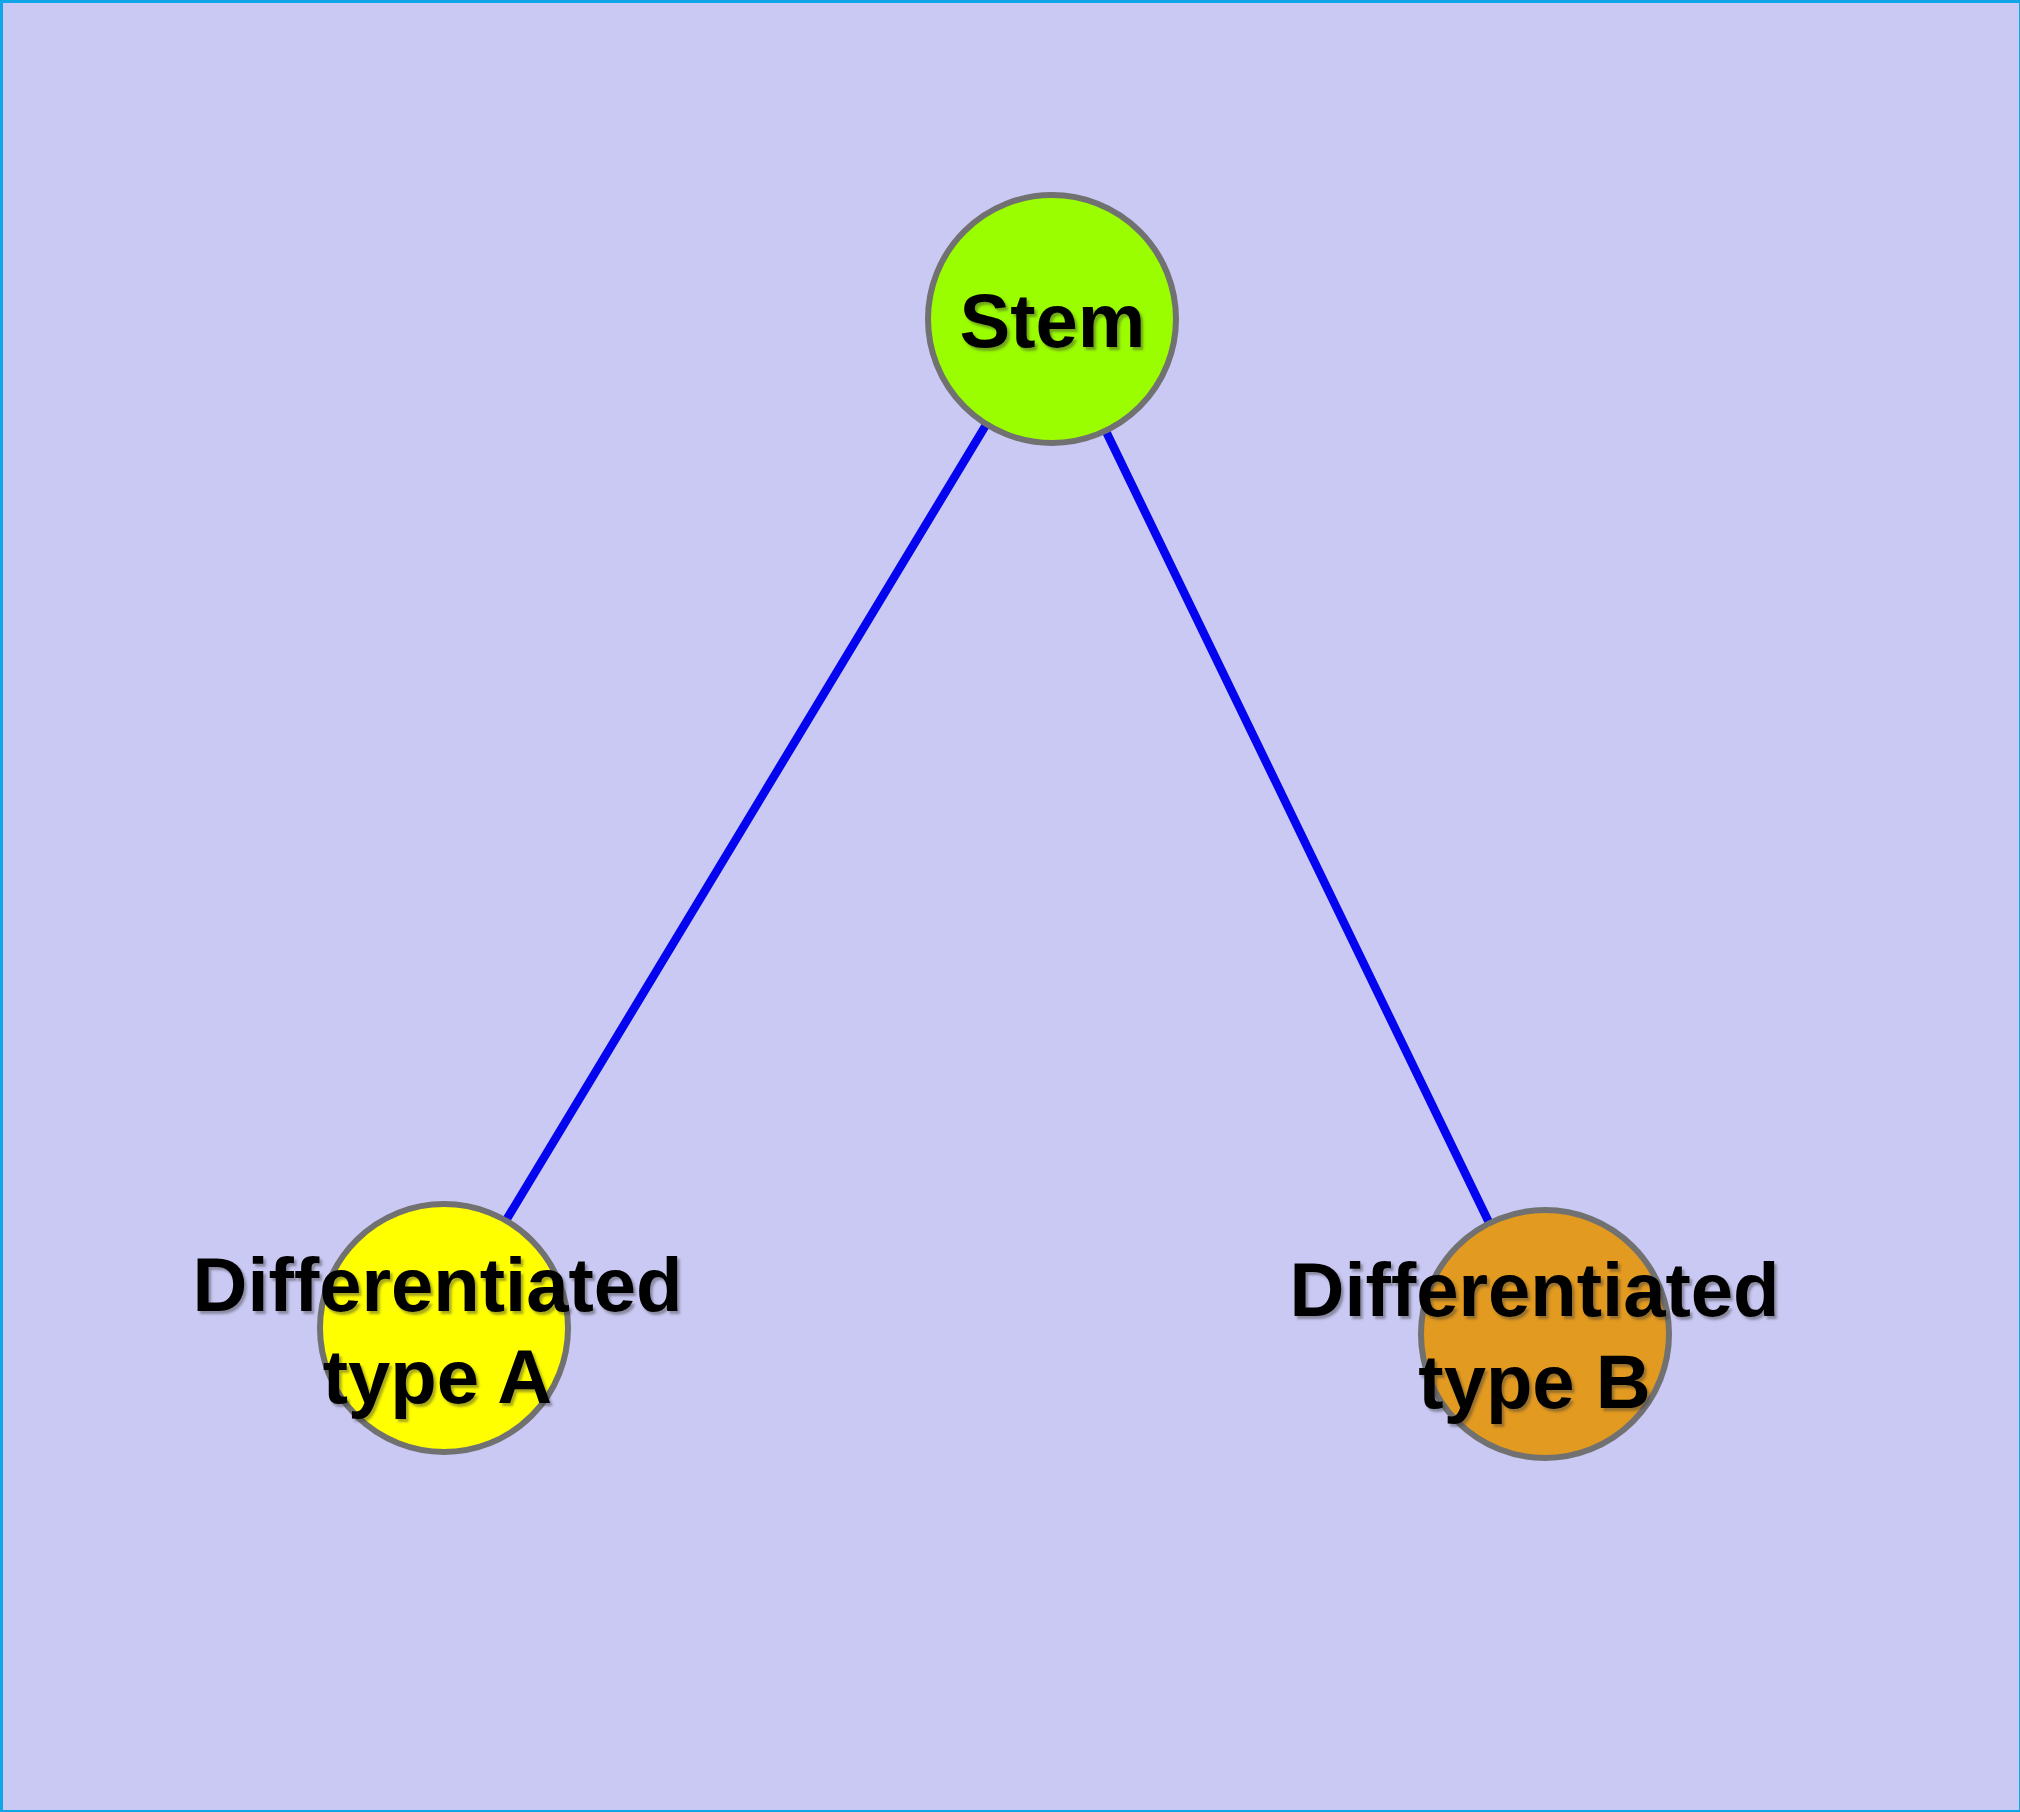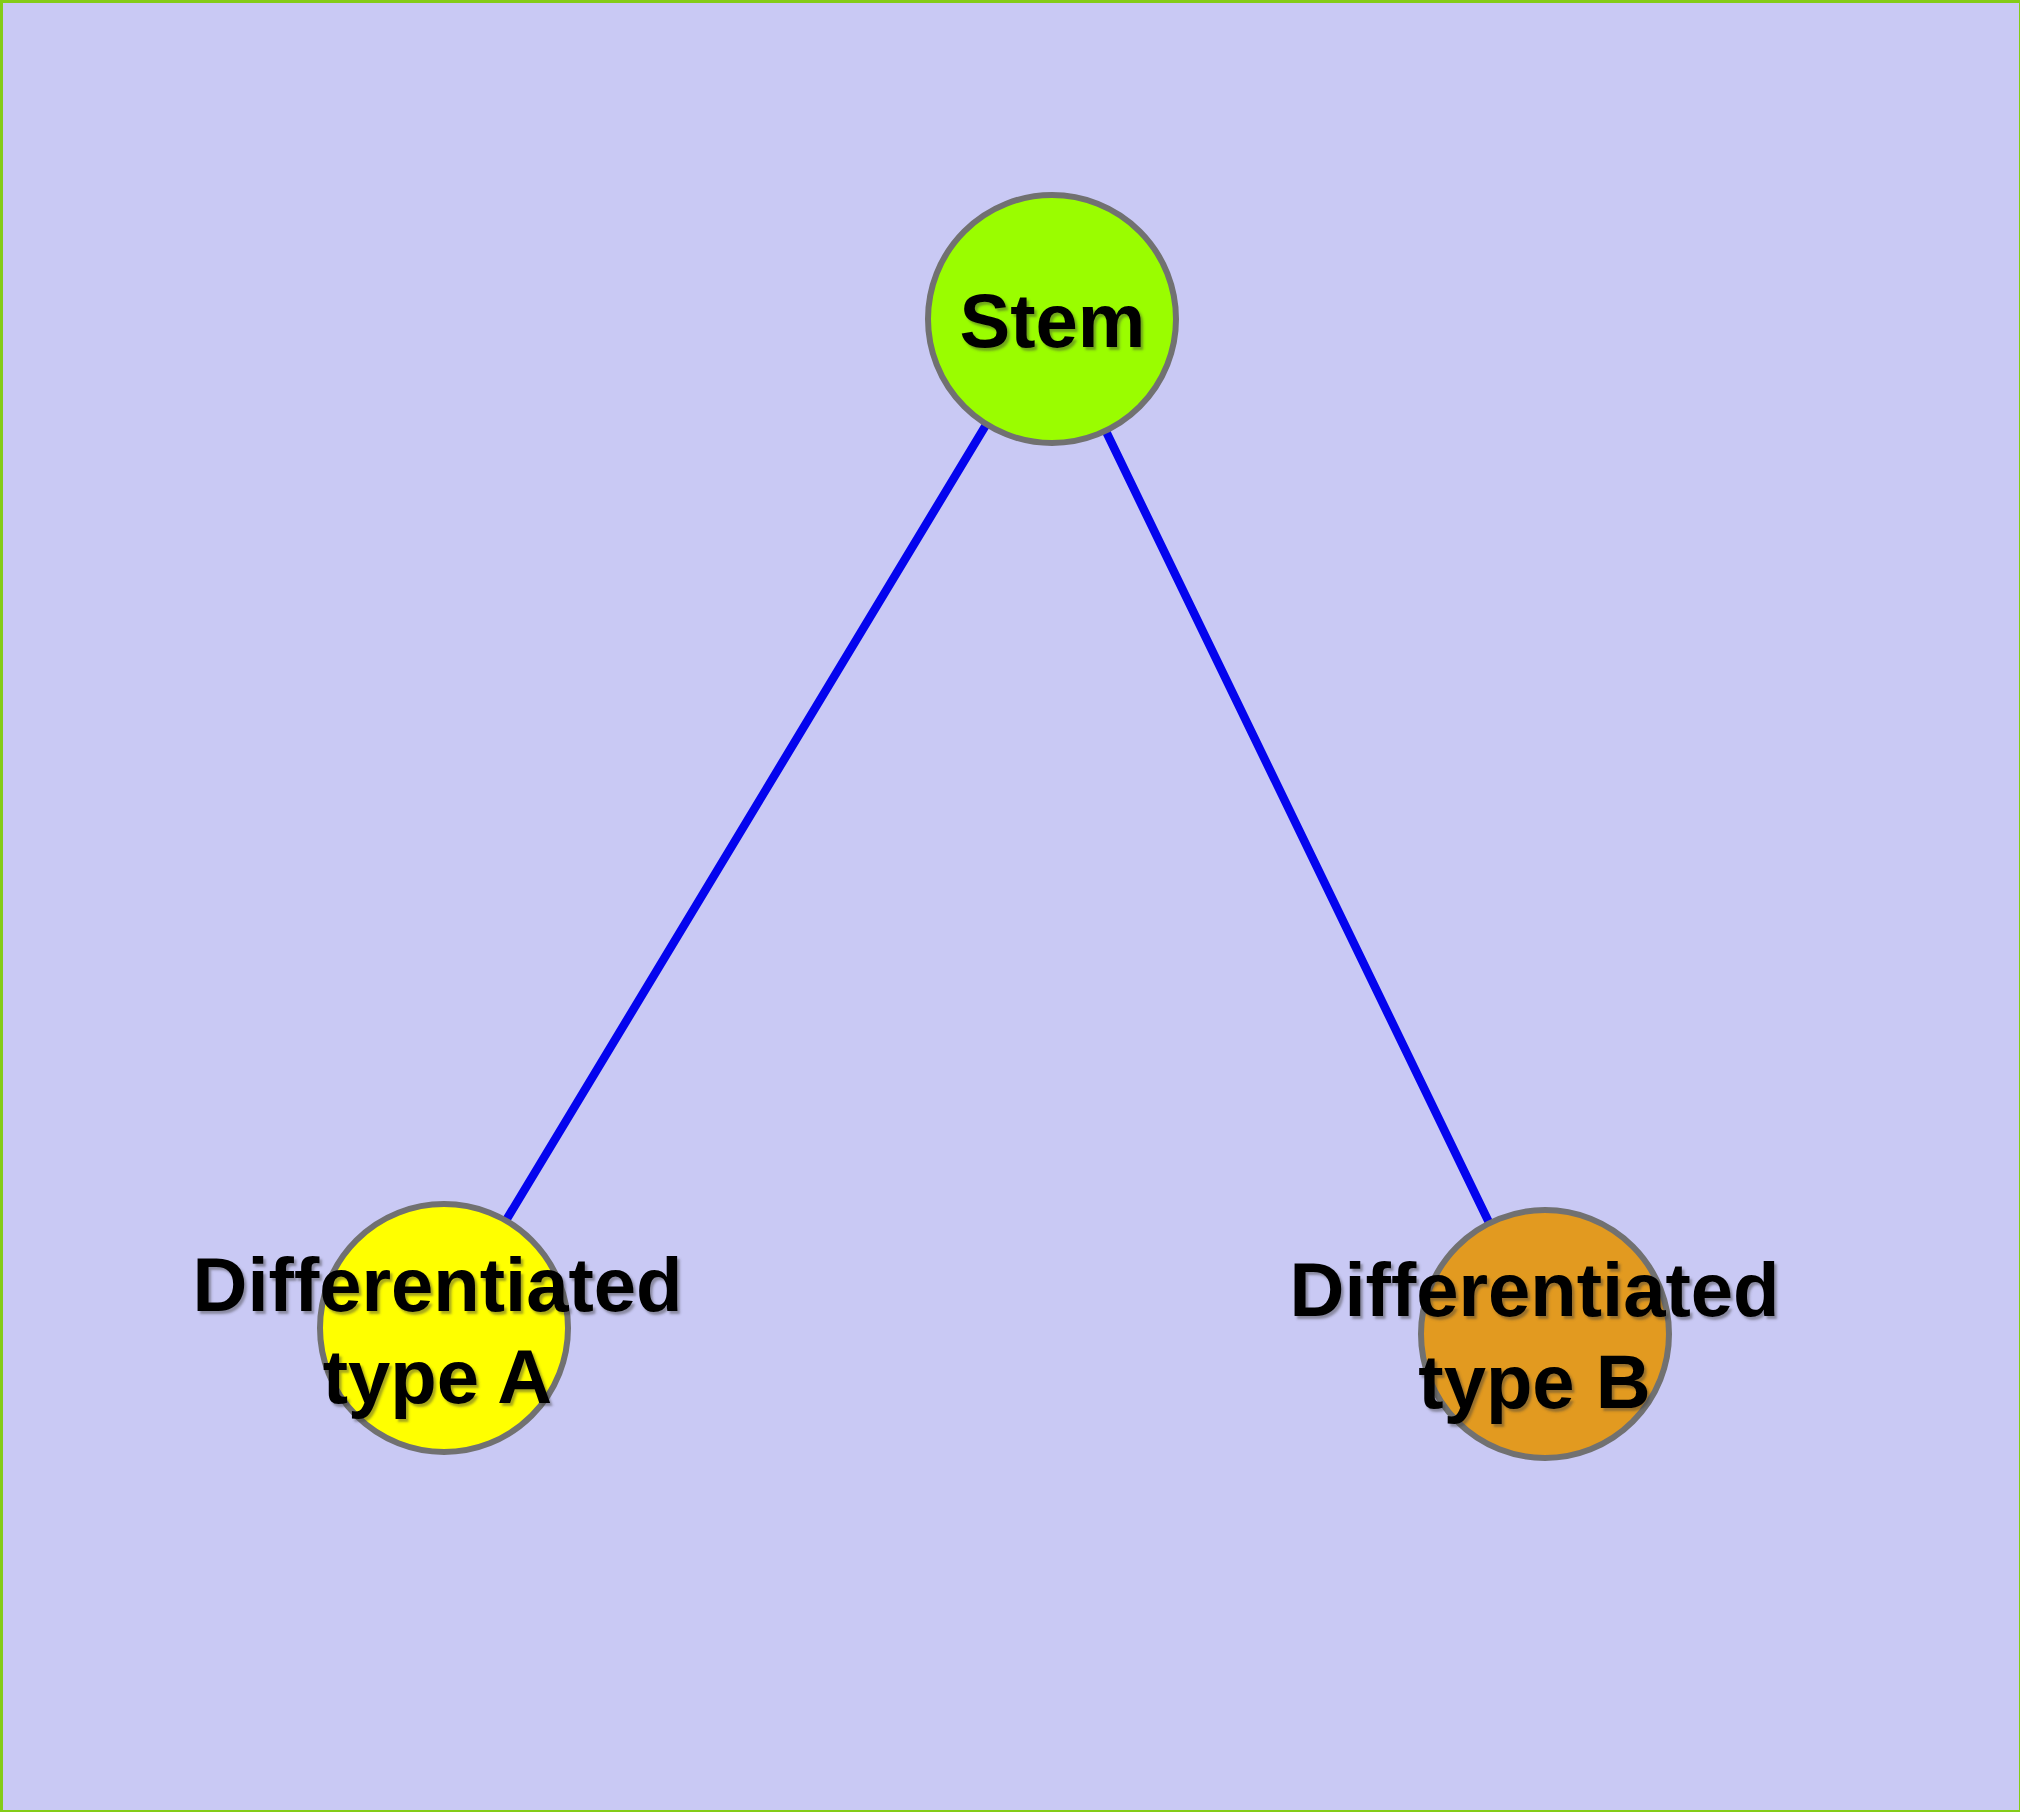--- a/index.html
+++ b/index.html
@@ -60,21 +60,21 @@
     text-shadow: 2.5px 2.5px 2.5px rgba(60,60,60,0.45);
     pointer-events: none;
   }
   .label-stem   { left: 1050px; top: 318px; }
   .label-type-a { left: 435px;  top: 1328px; }
   .label-type-b { left: 1532px; top: 1333px; }
 </style>
 </head>
 <body>
 
-<div class="frame" style="background-color: #84cc16; text-decoration: underline;">
+<div class="frame" style="background-color: #0ea5e9; text-decoration: underline;">
   <div class="canvas" style="background-color: rgb(201, 201, 244);">
 
     <svg class="edges-layer" viewBox="0 0 2378 2132" width="2015" height="1807">
       <line class="edge" x1="1236" y1="371" x2="518" y2="1561" style="stroke: rgb(4, 4, 238);"></line>
       <line class="edge" x1="1236" y1="371" x2="1816" y2="1569" style="stroke: rgb(4, 4, 238);"></line>
     </svg>
 
     <div class="node node-stem" style="background-color: rgb(154, 253, 0); border-color: rgb(113, 113, 113);"></div>
     <div class="node node-type-a" style="background-color: rgb(255, 255, 0); border-color: rgb(113, 113, 113);"></div>
     <div class="node node-type-b" style="background-color: rgb(226, 154, 32); border-color: rgb(113, 113, 113);"></div>

